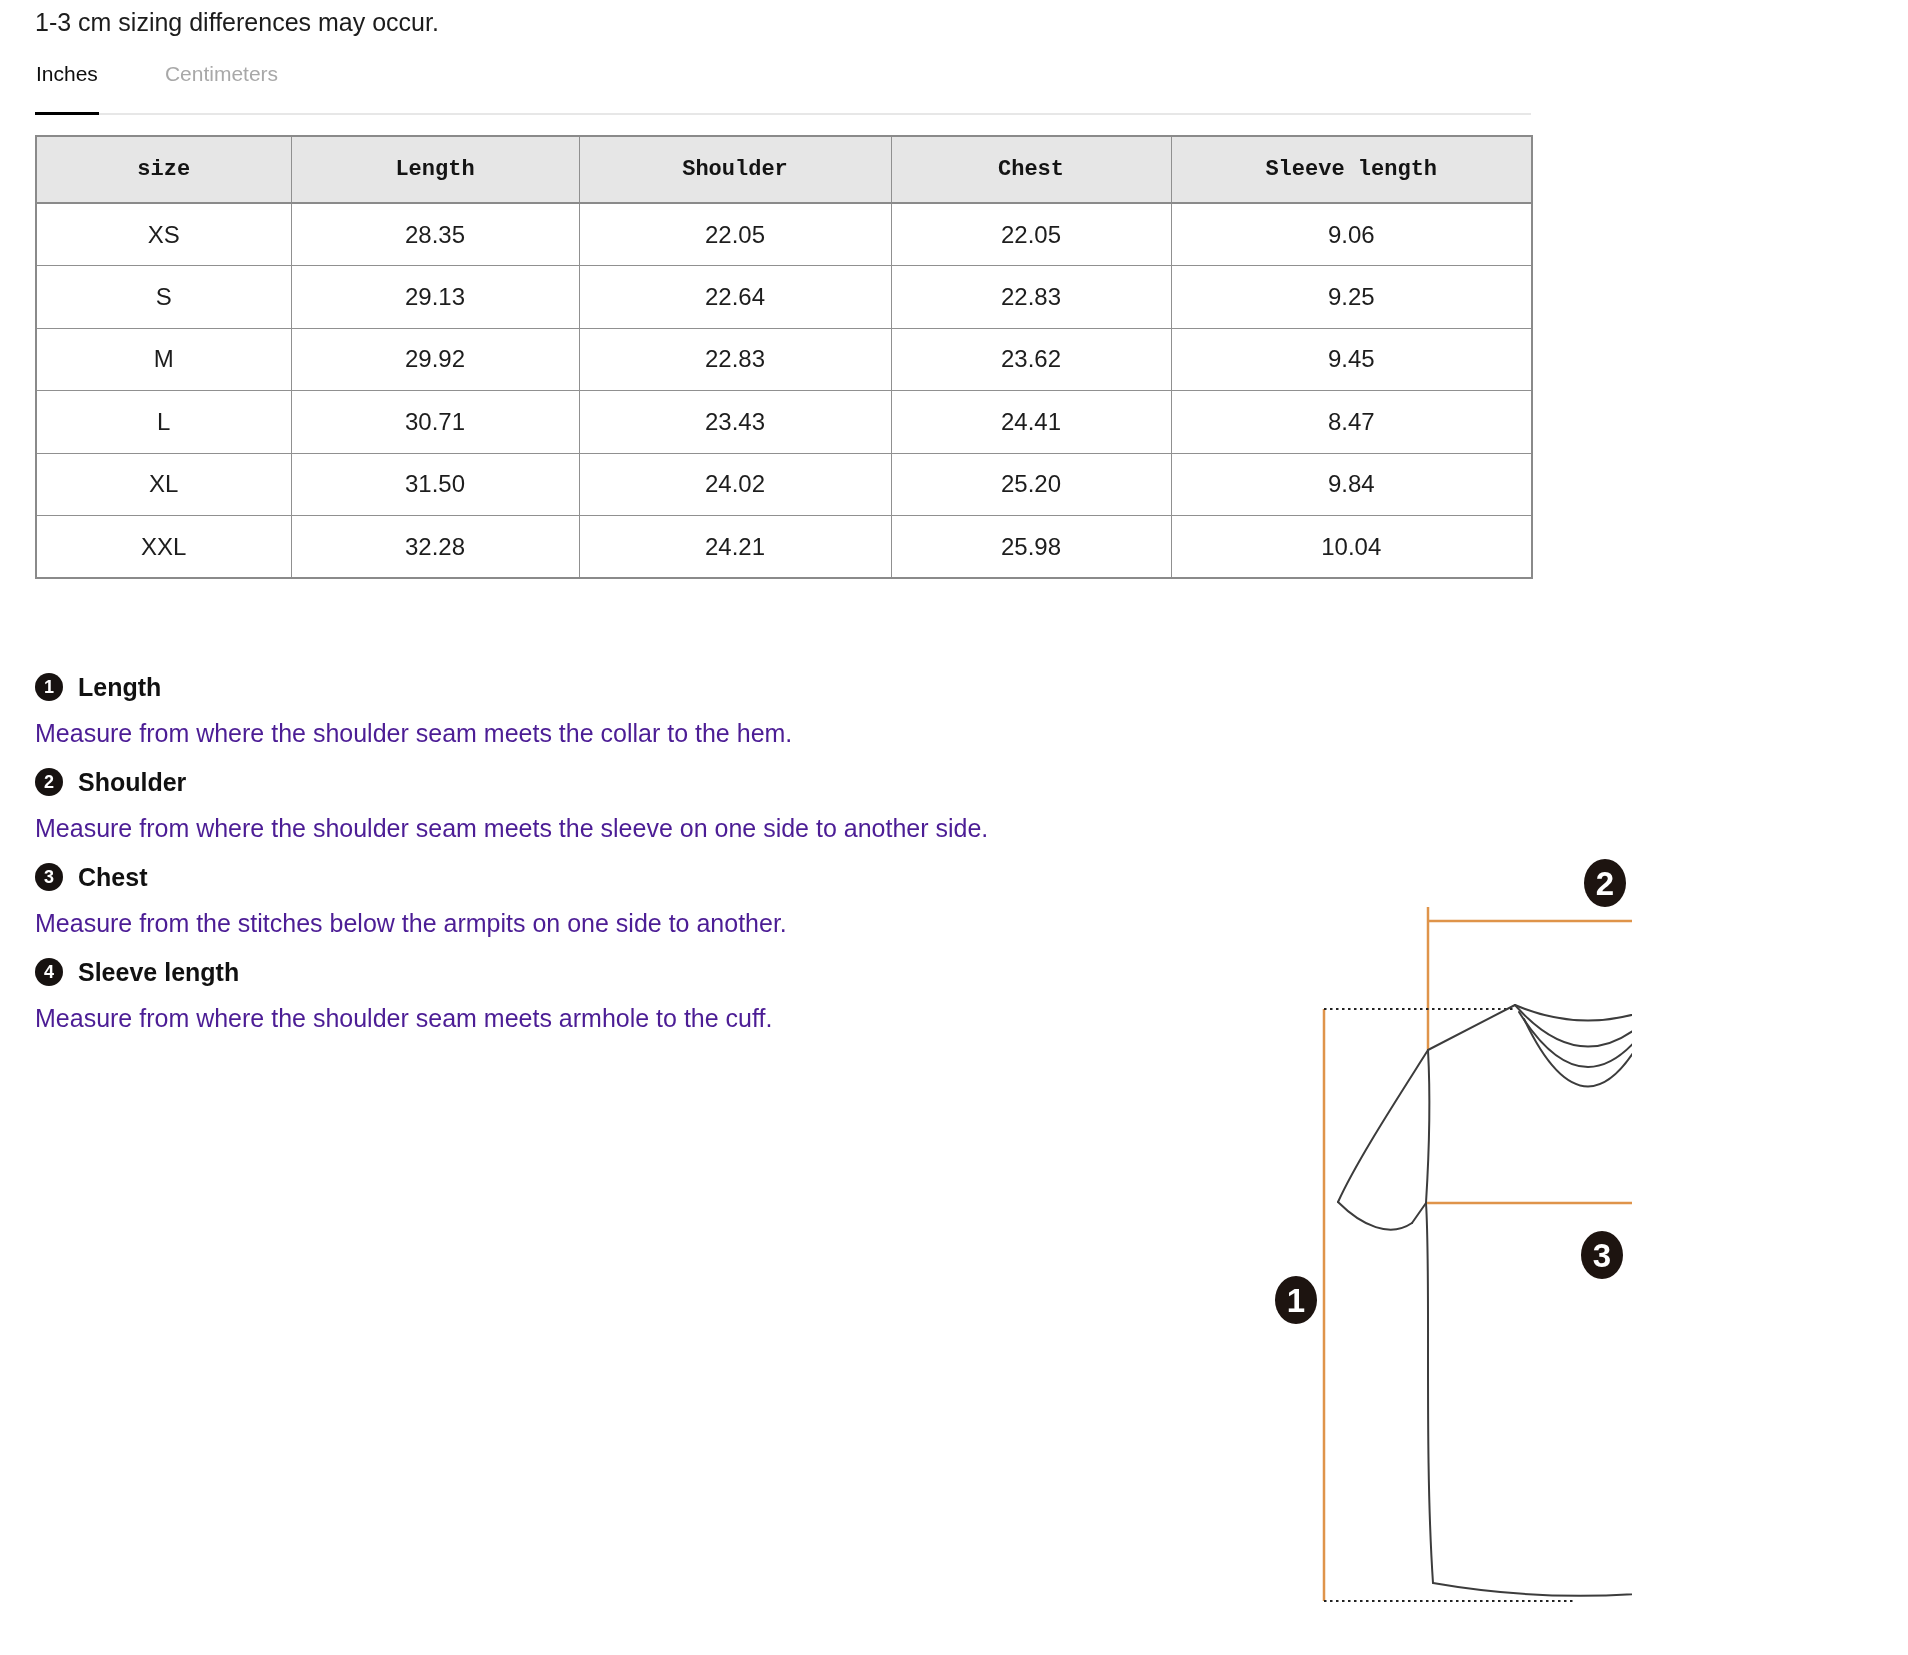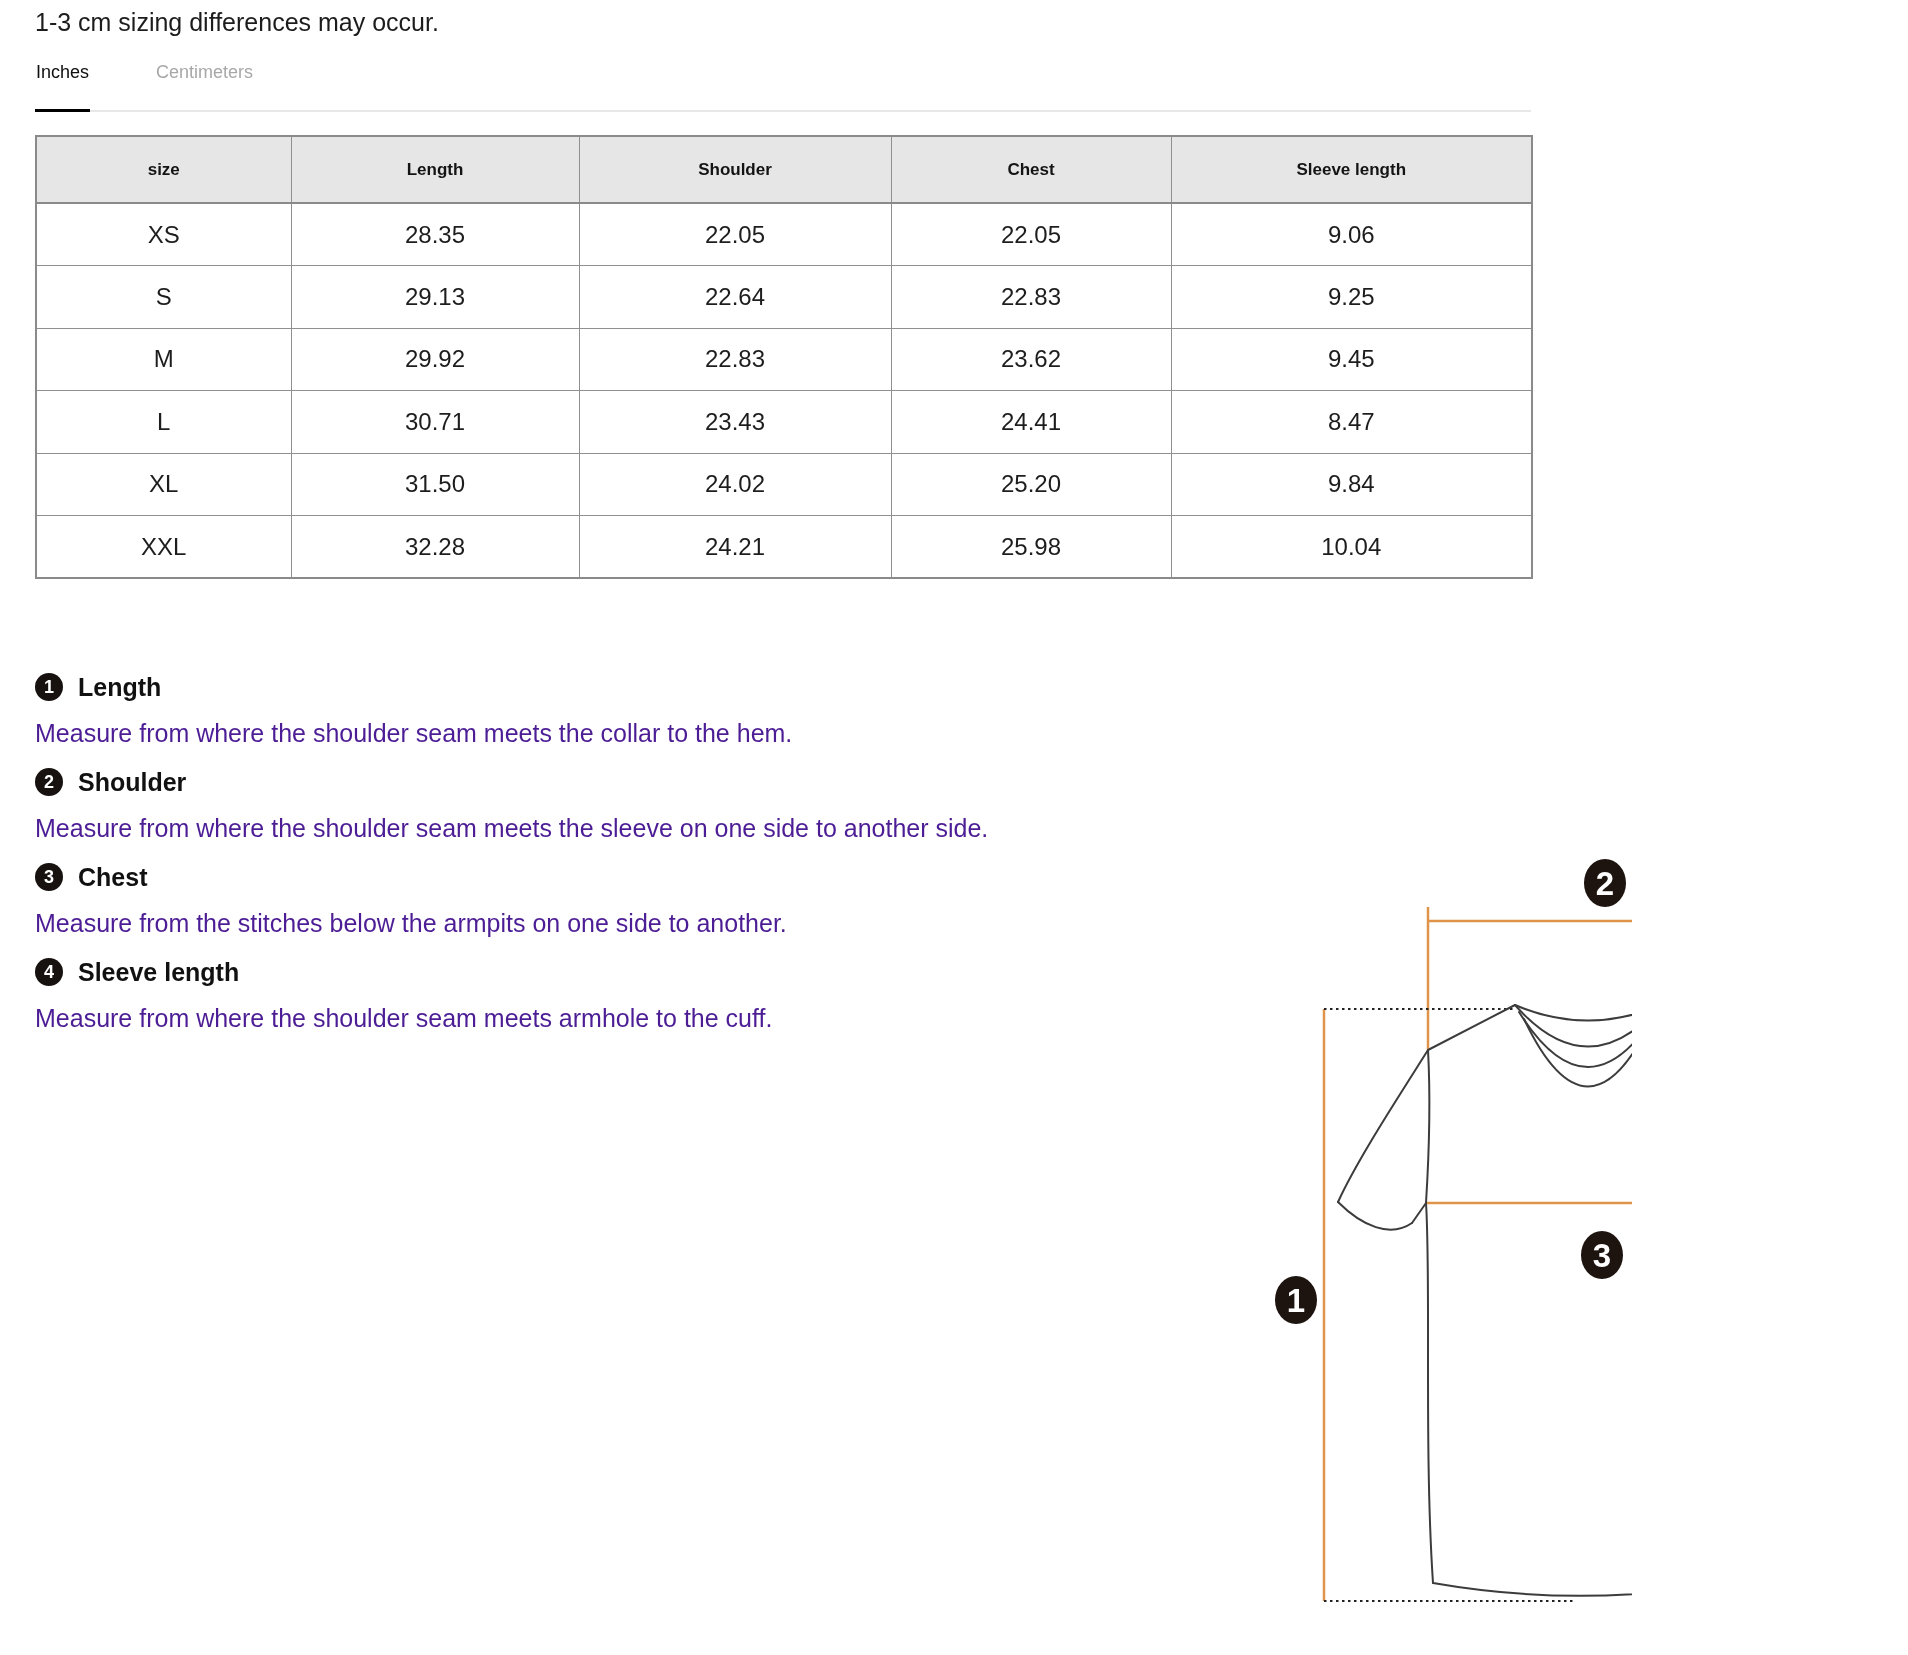--- a/index.html
+++ b/index.html
@@ -2,30 +2,30 @@
 <html><head>
 <meta charset="utf-8">
 <style>
   html,body{margin:0;padding:0;background:#fff;}
   #page{
     position:relative;width:1632px;height:1655px;background:#ffffff;overflow:hidden;
     font-family:"Liberation Sans","DejaVu Sans",sans-serif;color:#1b1b1b;
   }
   .note{position:absolute;left:35px;top:8px;font-size:25px;color:#1c1c1c;}
   .tabbar{position:absolute;left:35px;top:56px;width:1496px;display:flex;gap:65px;border-bottom:2px solid #e7e7e7;}
-  .tab{font-size:18px;padding:6px 1px 26px 1px;cursor:pointer;color:#a8a8a8;}
+  .tab{font-size:21px;padding:6px 1px 26px 1px;cursor:pointer;color:#a8a8a8;}
   .tab.active{color:#0e0e0e;border-bottom:3px solid #000;margin-bottom:-2.5px;}
   table.size-table{
     position:absolute;left:35px;top:135px;width:1496px;border-collapse:collapse;table-layout:fixed;
     border:2px solid #8a8a8a;
   }
   table.size-table th,table.size-table td{
     border:1px solid #909090;text-align:center;vertical-align:middle;
   }
-  table.size-table th{background:#e6e6e6;font-size:17px;font-weight:700;color:#141414;height:63px;border-bottom:2px solid #8a8a8a;}
+  table.size-table th{background:#e6e6e6;font-size:22px;font-weight:700;color:#141414;height:63px;border-bottom:2px solid #8a8a8a;font-family:Liberation Mono, monospace;}
   table.size-table td{font-size:24px;color:#1d1d1d;}
   table.size-table tbody tr{height:62.5px;}
   .h2{position:absolute;left:35px;top:596px;font-size:42px;font-weight:800;color:#0f0f0f;letter-spacing:0.5px;}
   .measures{position:absolute;left:35px;top:672px;width:1010px;}
   .mi-label{display:flex;align-items:center;gap:15px;height:30px;margin-bottom:17px;}
   .mi-badge{width:28px;height:28px;border-radius:50%;background:#171210;color:#fff;font-size:18px;font-weight:700;
     display:flex;align-items:center;justify-content:center;flex:0 0 28px;}
   .mi-title{font-size:25px;font-weight:700;color:#111;}
   .mi-desc{height:30px;margin-bottom:18px;font-size:25px;color:#4c1d95;}
   .diagram{position:absolute;left:1060px;top:810px;width:848px;height:845px;}

